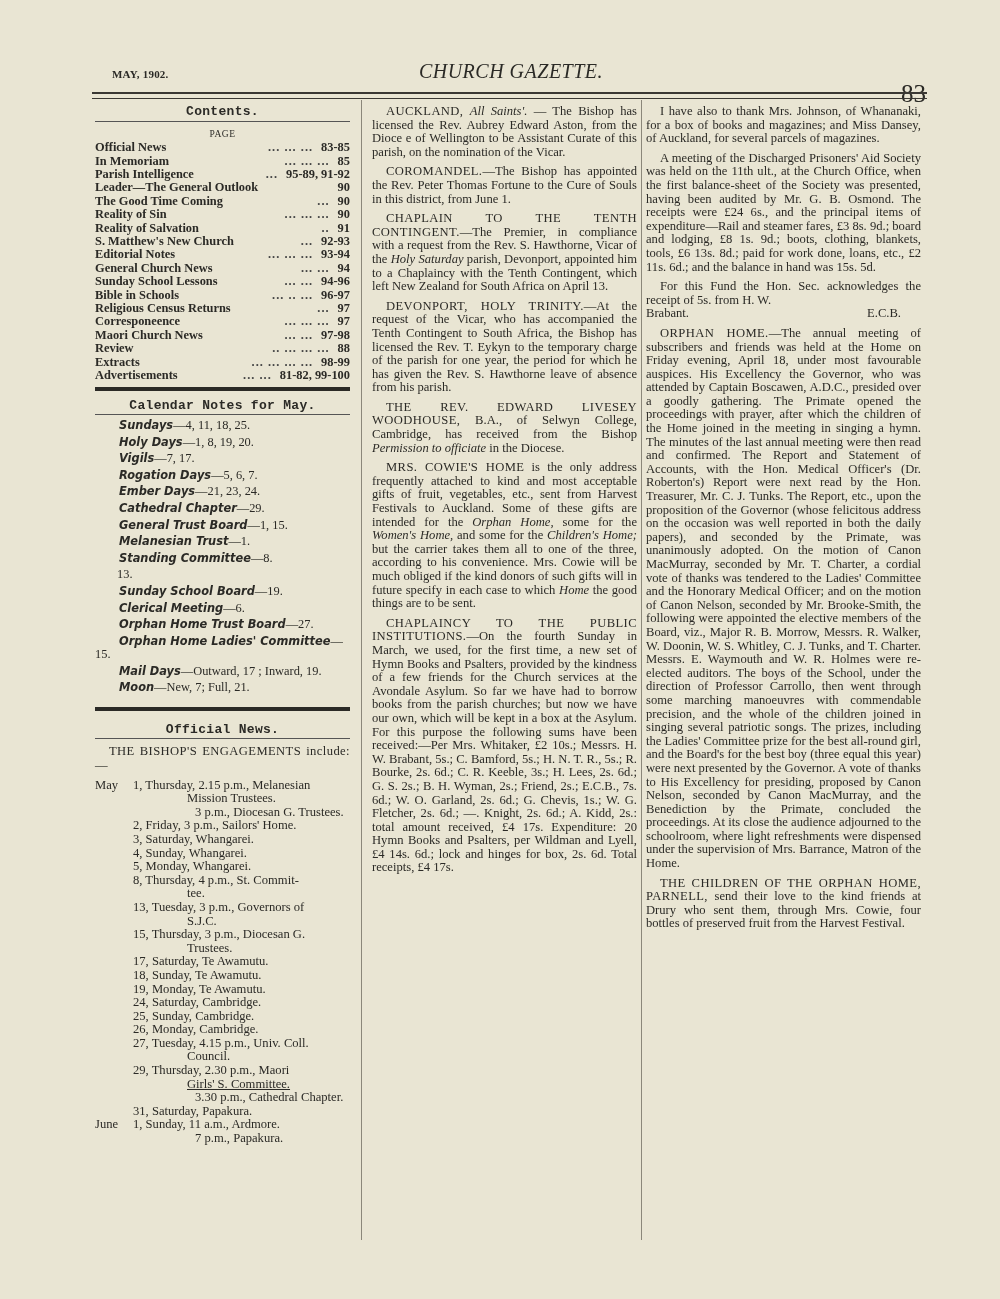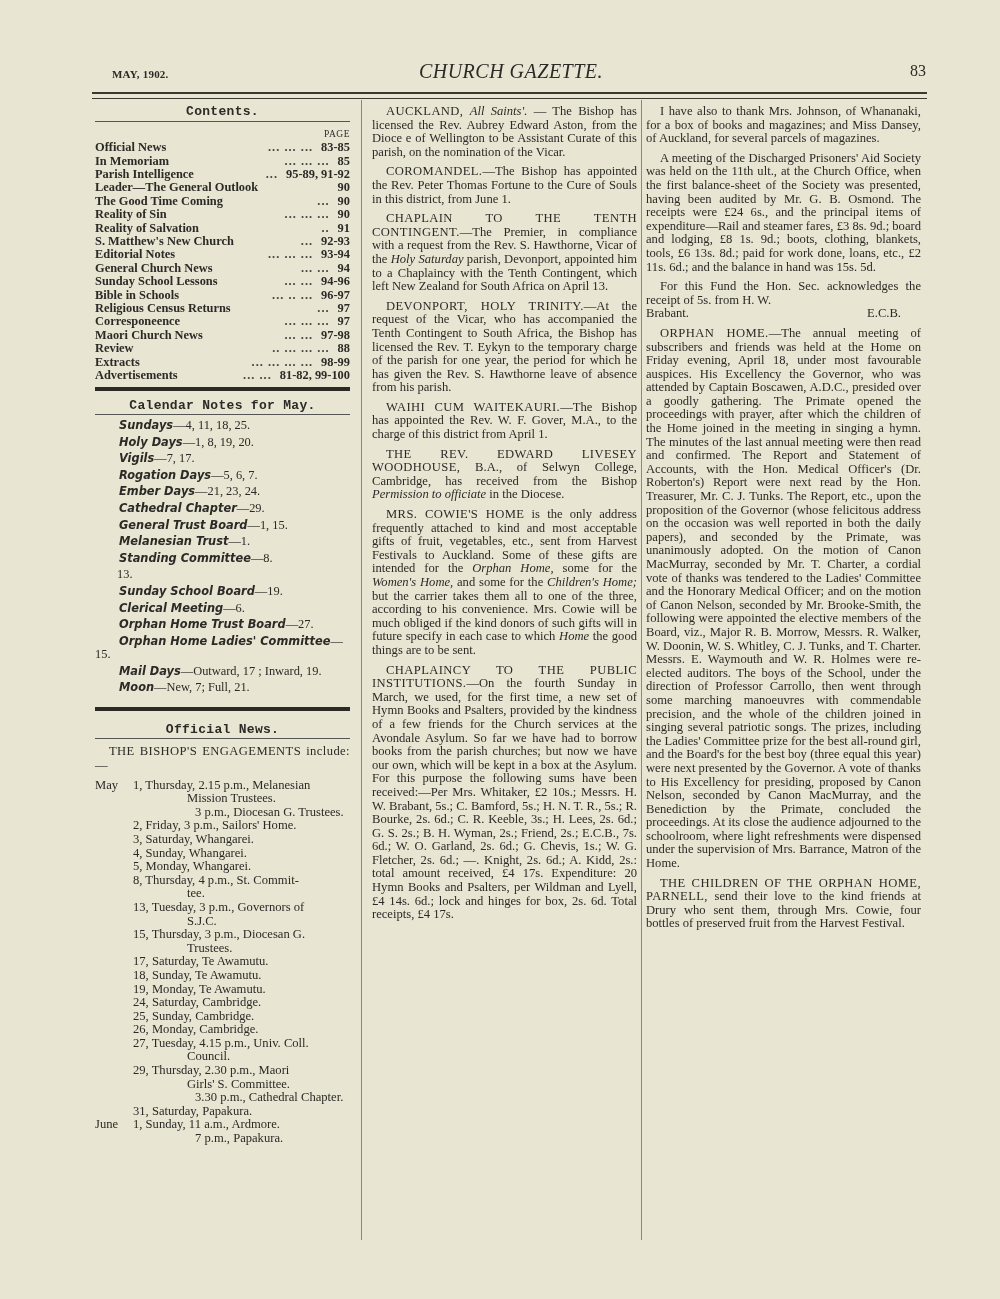--- a/index.html
+++ b/index.html
@@ -7,34 +7,34 @@
     width: 1000px; height: 1299px; overflow: hidden;
     background: #e9e5d3;
     font-family: "Liberation Serif", "DejaVu Serif", serif;
     color: #2b2a26;
     position: relative;
   }
   .page { position: absolute; left: 0; top: 0; width: 1000px; height: 1299px; }
   .header { position: absolute; left: 96px; top: 60px; width: 830px; height: 30px; }
   .hdr-date { position: absolute; left: 16px; top: 8px; font-size: 11px; font-weight: bold; letter-spacing: 0.2px; }
   .hdr-title { position: absolute; left: 0; width: 100%; top: 0; text-align: center; font-size: 20px; letter-spacing: 0.5px; font-style: italic; }
-  .hdr-page { position: absolute; right: 0; top: 2px; font-size: 16px; }
+  .hdr-page { position: absolute; right: 0; top: 20px; font-size: 25px; }
   .rule-double { position: absolute; left: 92px; top: 92px; width: 835px; height: 4px; border-top: 2px solid #3a3833; border-bottom: 1px solid #3a3833; }
 
   .col { position: absolute; top: 105px; font-size: 12.6px; line-height: 13.6px; text-align: justify; }
   .col1 { left: 95px; width: 255px; }
   .col2 { left: 372px; width: 265px; }
   .col3 { left: 646px; width: 275px; }
   .vline { position: absolute; top: 100px; width: 1px; background: #8b877a; height: 1140px; }
 
   .blackletter { font-family: Liberation Mono, monospace; font-weight: bold; text-align: center; font-size: 13px; letter-spacing: 0.3px; }
   .sec-rule { border-top: 1px solid #555; margin: 2px 0 4px 0; }
   .thick-rule { border-top: 4px solid #2b2a26; margin: 4px 0 8px 0; }
 
-  .toc-head { text-align: right; font-size: 9.5px; letter-spacing: 0.5px; margin-top: 6px; }
+  .toc-head { text-align: center; font-size: 9.5px; letter-spacing: 0.5px; margin-top: 6px; }
   .toc-row { display: flex; justify-content: space-between; font-weight: bold; font-size: 12.4px; line-height: 13.4px; white-space: nowrap; }
   .toc-row .t { flex: 1; }
   .toc-row .d { color: #444; margin-right: 8px; letter-spacing: 1px; }
 
   .cal p { margin: 0 0 3.2px 0; font-size: 12.4px; line-height: 13.4px; text-align: left; }
   .cal .it { font-family: "DejaVu Sans", sans-serif; font-style: italic; font-weight: bold; font-size: 11.4px; margin-left: 24px; }
   .cal .ind { padding-left: 22px; }
 
   .para { margin: 0 0 6px 0; text-indent: 14px; }
   .caps { letter-spacing: 0.4px; }
@@ -250,40 +250,39 @@
         </div>
         <div class="row">
           <span class="mon"></span>
           <span class="txt">27, Tuesday, 4.15 p.m., Univ. Coll.</span>
         </div>
         <div class="cont" style="padding-left: 92px;">Council.</div>
         <div class="row">
           <span class="mon"></span>
           <span class="txt">29, Thursday, 2.30 p.m., Maori</span>
         </div>
-        <div class="cont" style="padding-left: 92px;">Girls' S. Committee.</div>
+        <div class="cont" style="padding-left: 92px; text-decoration: underline;">Girls' S. Committee.</div>
         <div class="cont2" style="padding-left: 100px;">3.30 p.m., Cathedral Chapter.</div>
         <div class="row">
           <span class="mon"></span>
           <span class="txt">31, Saturday, Papakura.</span>
         </div>
         <div class="row">
           <span class="mon">June</span>
           <span class="txt">1, Sunday, 11 a.m., Ardmore.</span>
         </div>
         <div class="cont2" style="padding-left: 100px;">7 p.m., Papakura.</div>
       </div>
   </div>
 
   <div class="col col2">
     <p class="para"><span class="caps">AUCKLAND,</span> <em>All Saints'.</em><span> — The Bishop has licensed the Rev. Aubrey Edward Aston, from the Dioce e of Wellington to be Assistant Curate of this parish, on the nomination of the Vicar.</span></p>
     <p class="para"><span class="caps">COROMANDEL.</span><span>—The Bishop has appointed the Rev. Peter Thomas Fortune to the Cure of Souls in this district, from June 1.</span></p>
     <p class="para"><span class="caps">CHAPLAIN TO THE TENTH CONTINGENT.</span><span>—The Premier, in compliance with a request from the Rev. S. Hawthorne, Vicar of the </span><em>Holy Saturday</em><span> parish, Devonport, appointed him to a Chaplaincy with the Tenth Contingent, which left New Zealand for South Africa on April 13.</span></p>
     <p class="para"><span class="caps">DEVONPORT, HOLY TRINITY.</span><span>—At the request of the Vicar, who has accompanied the Tenth Contingent to South Africa, the Bishop has licensed the Rev. T. Eykyn to the temporary charge of the parish for one year, the period for which he has given the Rev. S. Hawthorne leave of absence from his parish.</span></p>
-    <p class="para"><span class="caps">WAIHI CUM WAITEKAURI.</span><span>—The Bishop has appointed the Rev. W. F. Gover, M.A., to the charge of this district from April 1.</span></p>
     <p class="para"><span class="caps">THE REV. EDWARD LIVESEY WOODHOUSE,</span><span> B.A., of Selwyn College, Cambridge, has received from the Bishop </span><em>Permission to officiate</em><span> in the Diocese.</span></p>
     <p class="para"><span class="caps">MRS. COWIE'S HOME</span><span> is the only address frequently attached to kind and most acceptable gifts of fruit, vegetables, etc., sent from Harvest Festivals to Auckland. Some of these gifts are intended for the </span><em>Orphan Home,</em><span> some for the </span><em>Women's Home,</em><span> and some for the </span><em>Children's Home;</em><span> but the carrier takes them all to one of the three, according to his convenience. Mrs. Cowie will be much obliged if the kind donors of such gifts will in future specify in each case to which </span><em>Home</em><span> the good things are to be sent.</span></p>
     <p class="para"><span class="caps">CHAPLAINCY TO THE PUBLIC INSTITUTIONS.</span><span>—On the fourth Sunday in March, we used, for the first time, a new set of Hymn Books and Psalters, provided by the kindness of a few friends for the Church services at the Avondale Asylum. So far we have had to borrow books from the parish churches; but now we have our own, which will be kept in a box at the Asylum. For this purpose the following sums have been received:—Per Mrs. Whitaker, £2 10s.; Messrs. H. W. Brabant, 5s.; C. Bamford, 5s.; H. N. T. R., 5s.; R. Bourke, 2s. 6d.; C. R. Keeble, 3s.; H. Lees, 2s. 6d.; G. S. 2s.; B. H. Wyman, 2s.; Friend, 2s.; E.C.B., 7s. 6d.; W. O. Garland, 2s. 6d.; G. Chevis, 1s.; W. G. Fletcher, 2s. 6d.; —. Knight, 2s. 6d.; A. Kidd, 2s.: total amount received, £4 17s. Expenditure: 20 Hymn Books and Psalters, per Wildman and Lyell, £4 14s. 6d.; lock and hinges for box, 2s. 6d. Total receipts, £4 17s.</span></p>
   </div>
 
   <div class="col col3">
     <p class="para">I have also to thank Mrs. Johnson, of Whananaki, for a box of books and magazines; and Miss Dansey, of Auckland, for several parcels of magazines.</p>
     <p class="para">A meeting of the Discharged Prisoners' Aid Society was held on the 11th ult., at the Church Office, when the first balance-sheet of the Society was presented, having been audited by Mr. G. B. Osmond. The receipts were £24 6s., and the principal items of expenditure—Rail and steamer fares, £3 8s. 9d.; board and lodging, £8 1s. 9d.; boots, clothing, blankets, tools, £6 13s. 8d.; paid for work done, loans, etc., £2 11s. 6d.; and the balance in hand was 15s. 5d.</p>
     <p class="para" style="margin-bottom:0">For this Fund the Hon. Sec. acknowledges the receipt of 5s. from H. W.</p>
     <div class="sign" style="margin-bottom:6px">

